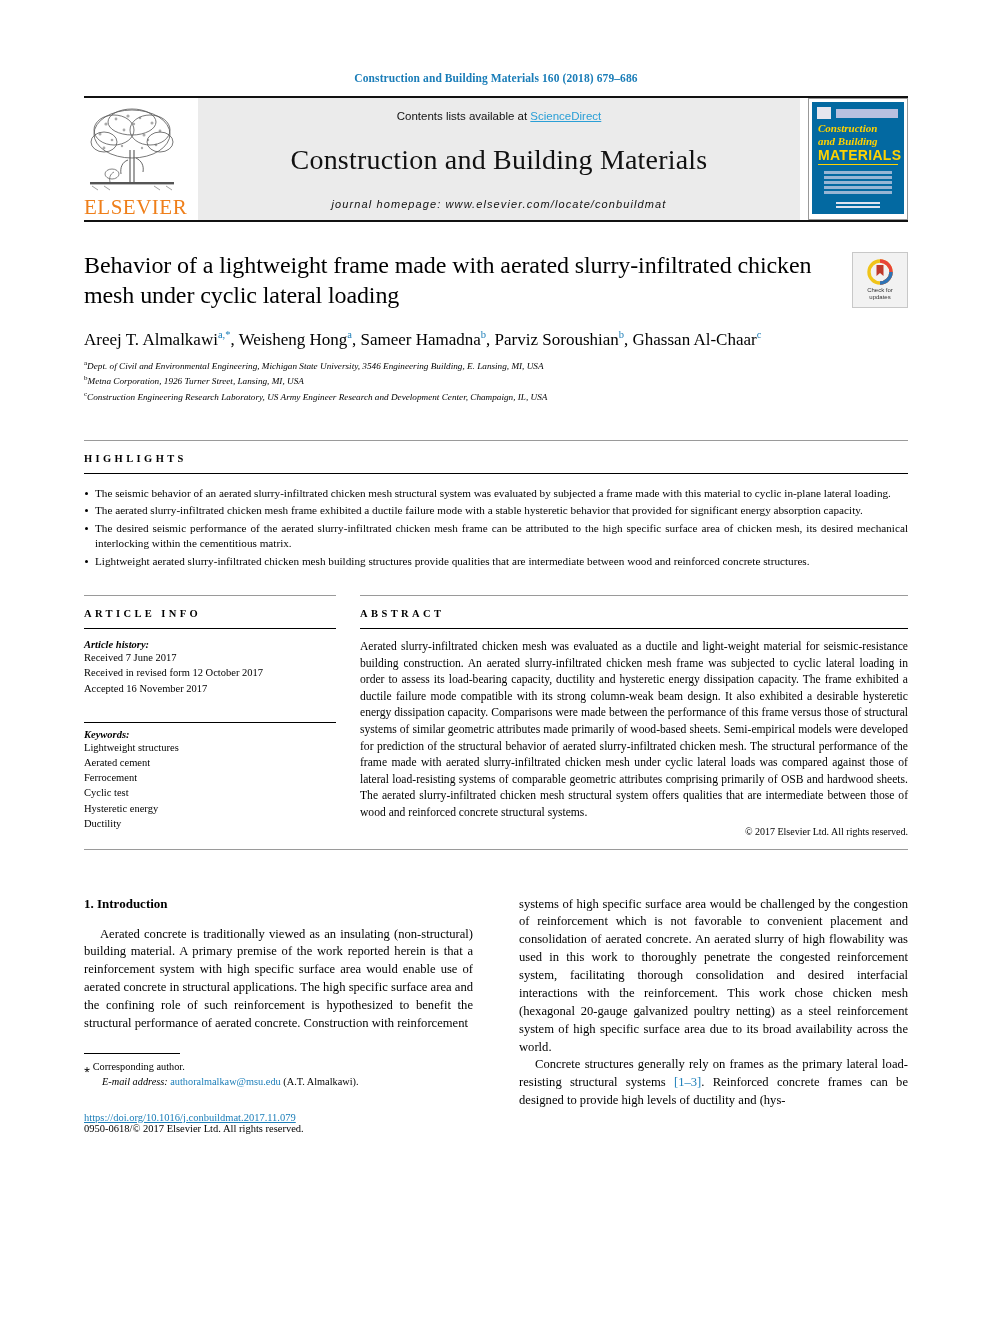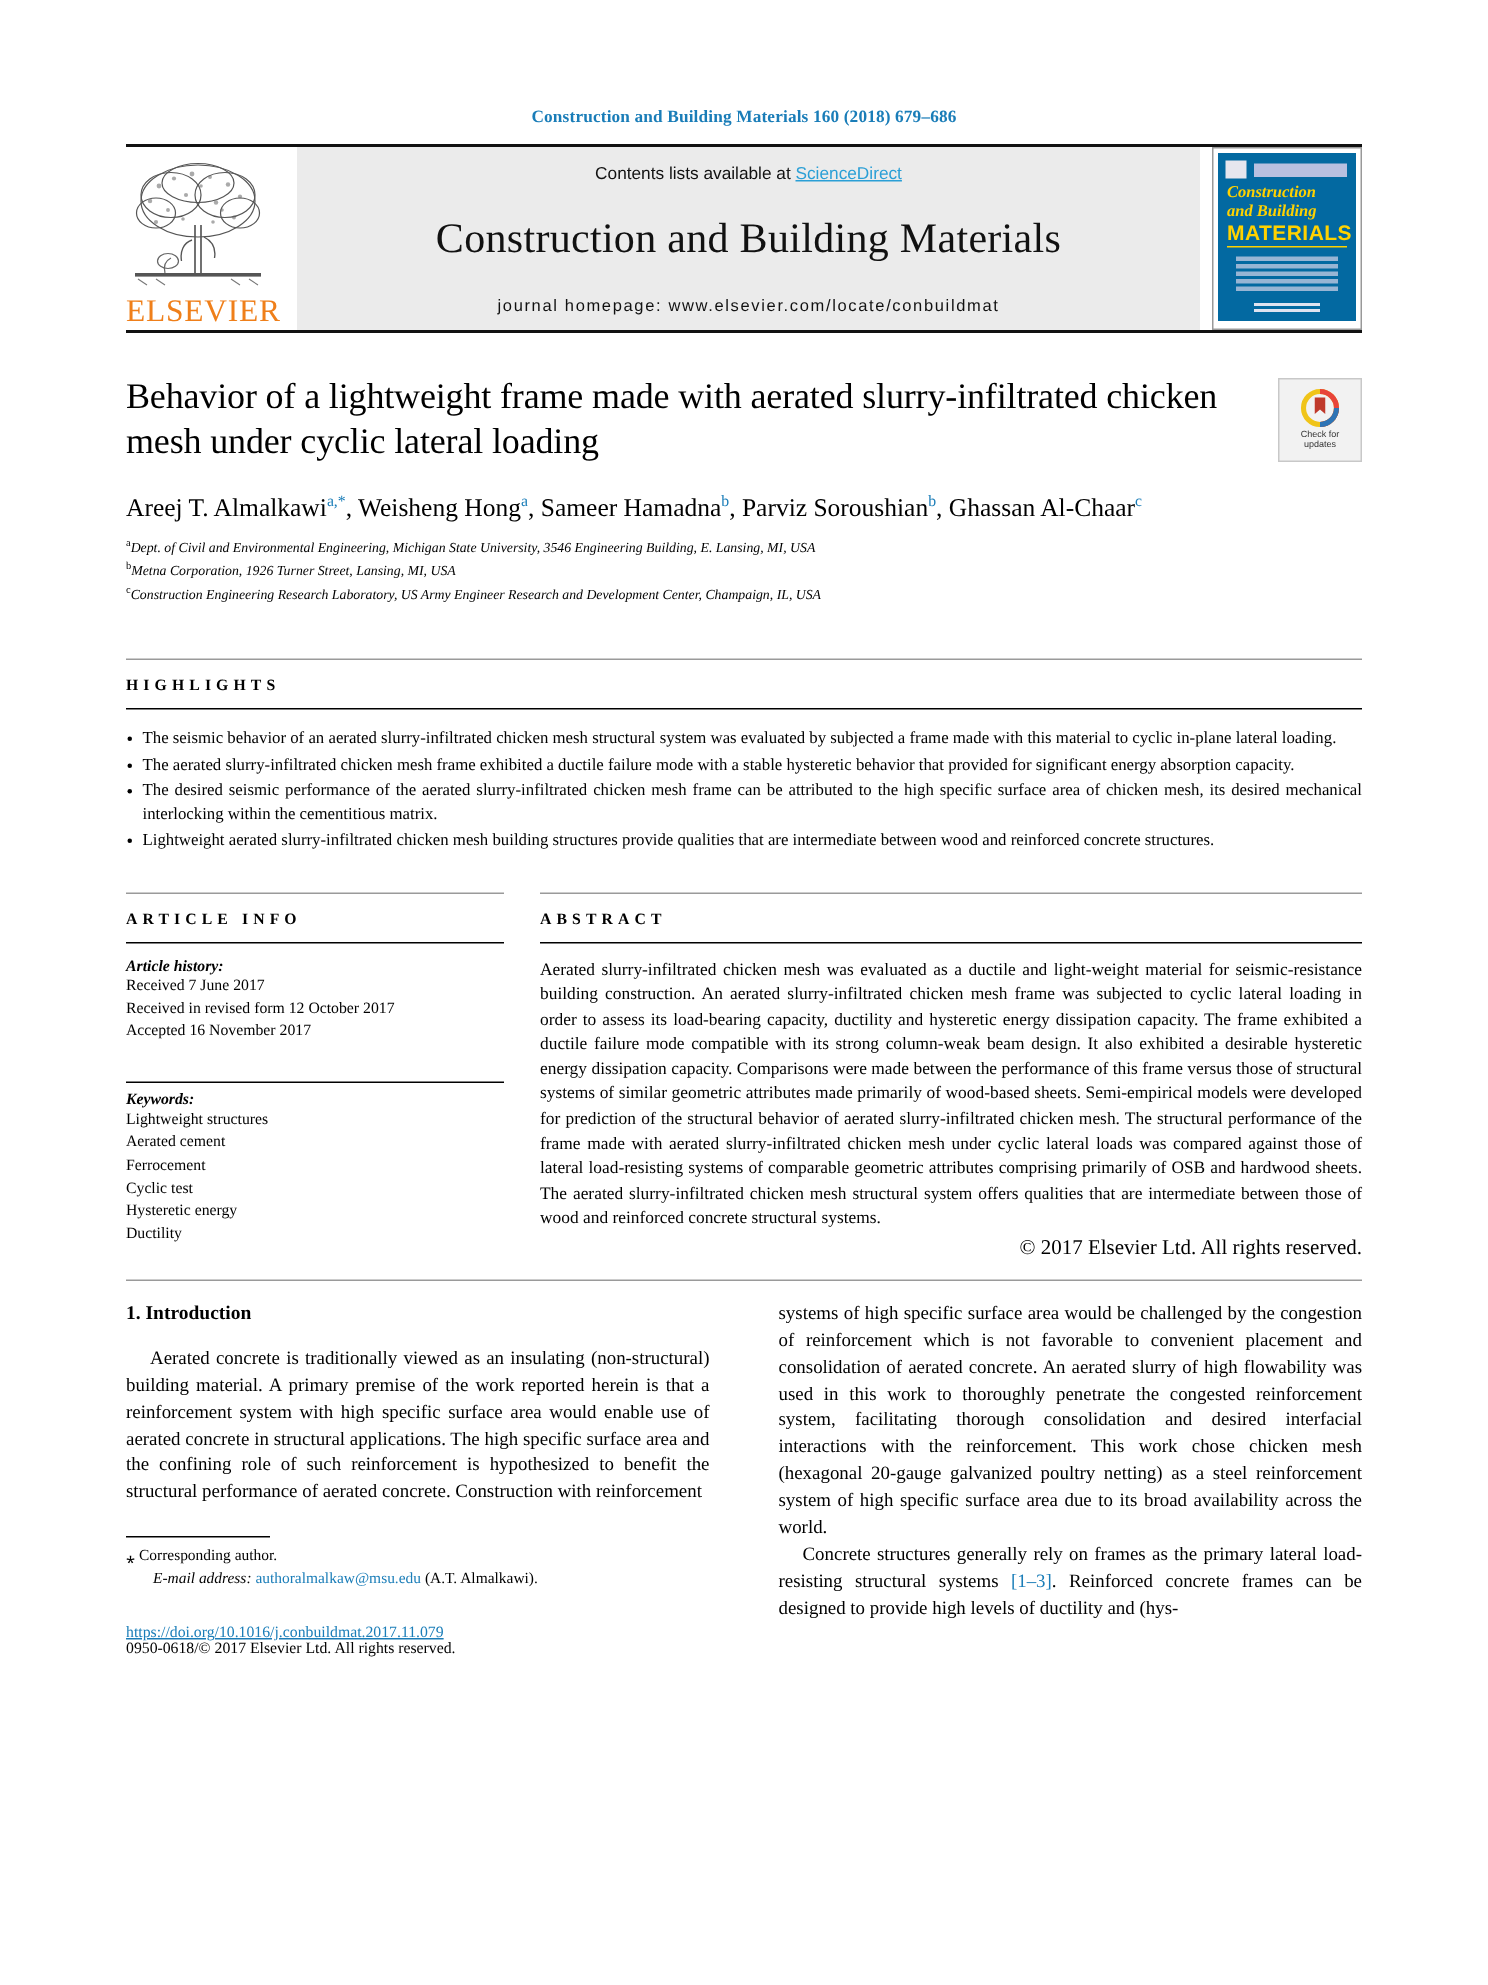--- a/index.html
+++ b/index.html
@@ -71,20 +71,21 @@
     font-family: "Liberation Serif", serif;
     font-size: 28px;
     color: #111;
     letter-spacing: .2px;
   }
   .homepage-line {
     font-family: "Liberation Sans", sans-serif;
     font-size: 11px;
     letter-spacing: 1.1px;
     color: #111;
+    font-style: italic;
   }
   .cover-thumb {
     flex: 0 0 100px;
     width: 100px;
     border: 1px solid #999;
     background: #fff;
     padding: 3px;
   }
   .cover-inner {
     background: #0369a1;
@@ -199,27 +200,27 @@
 
   .abstract-body {
     font-family: "Liberation Serif", serif;
     font-size: 11.6px;
     line-height: 1.43;
     text-align: justify;
   }
   .copyright {
     text-align: right;
     font-family: "Liberation Serif", serif;
-    font-size: 14px;
+    font-size: 10px;
     margin-top: 4px;
   }
   .abs-bottom-rule { border-top: 1px solid #9a9a9a; margin-top: 12px; }
 
   
-  .body-wrap { margin-top: 13px; display: flex; gap: 46px; }
+  .body-wrap { margin-top: 46px; display: flex; gap: 46px; }
   .col { flex: 1 1 0; min-width: 0; }
   h2.sec-head {
     font-family: "Liberation Serif", serif;
     font-weight: bold; font-size: 13px; margin: 0 0 14px;
   }
   p.body-p {
     font-family: "Liberation Serif", serif;
     font-size: 12.6px;
     line-height: 1.42;
     text-align: justify;

